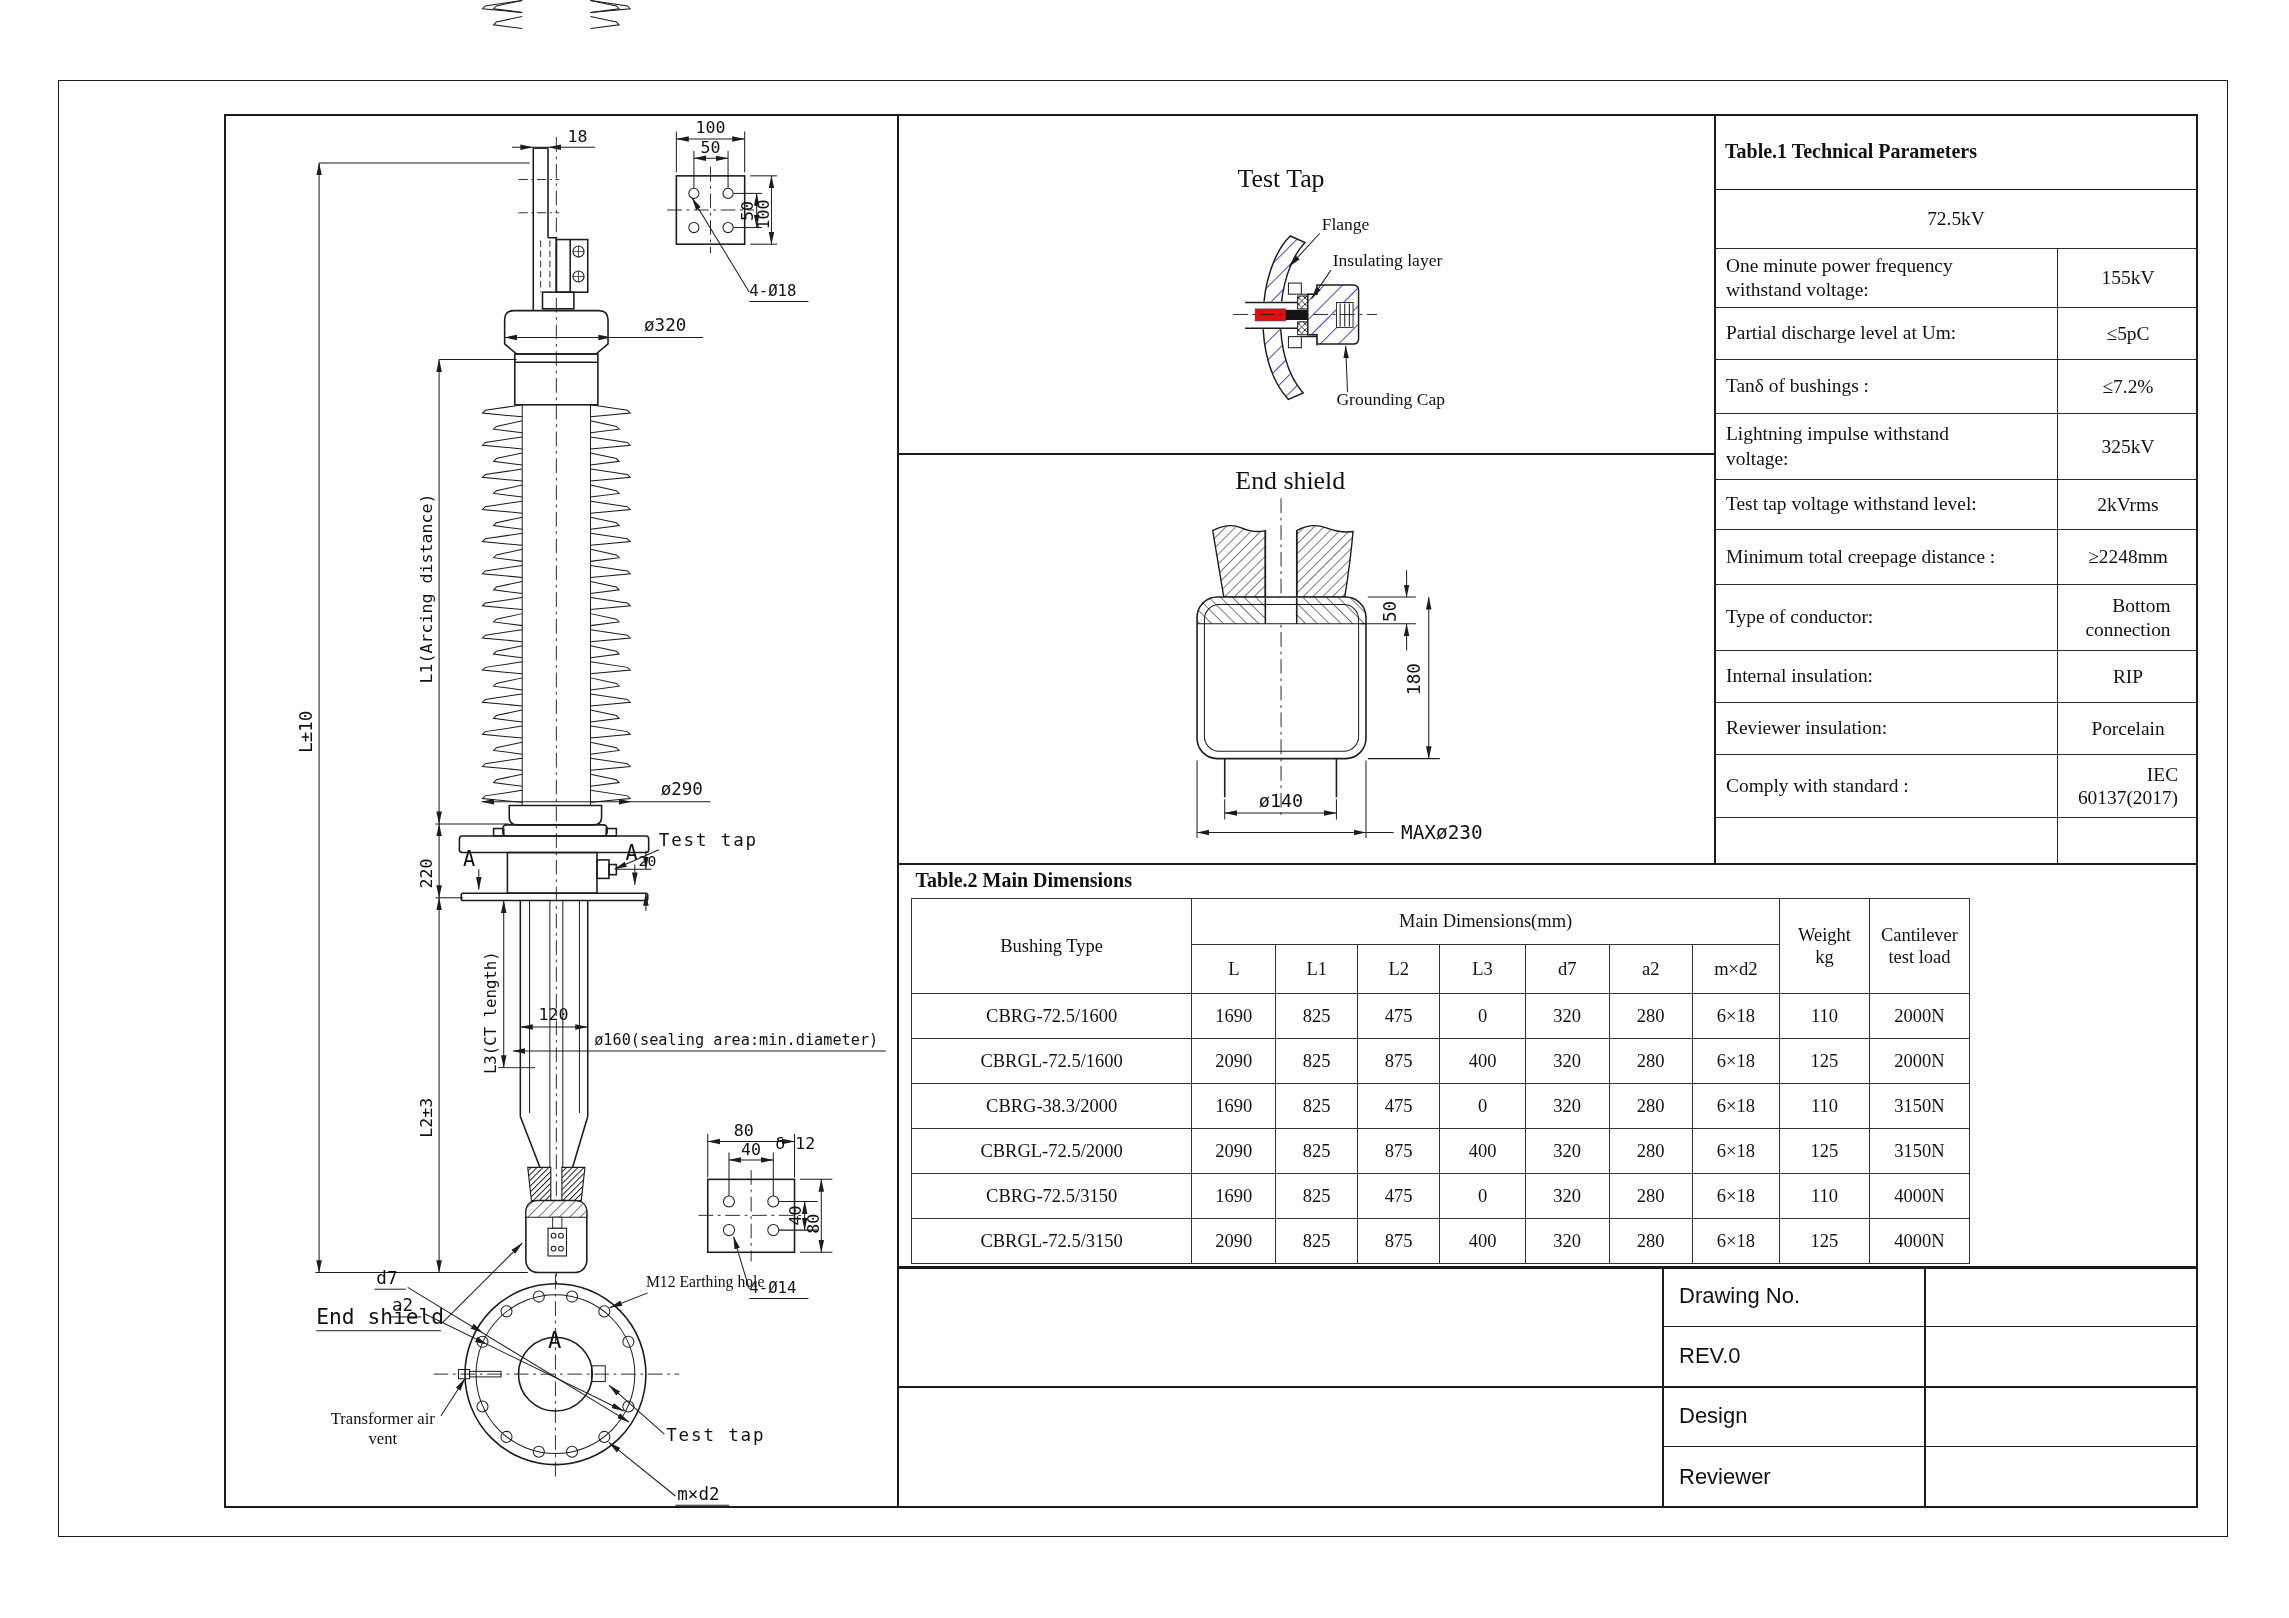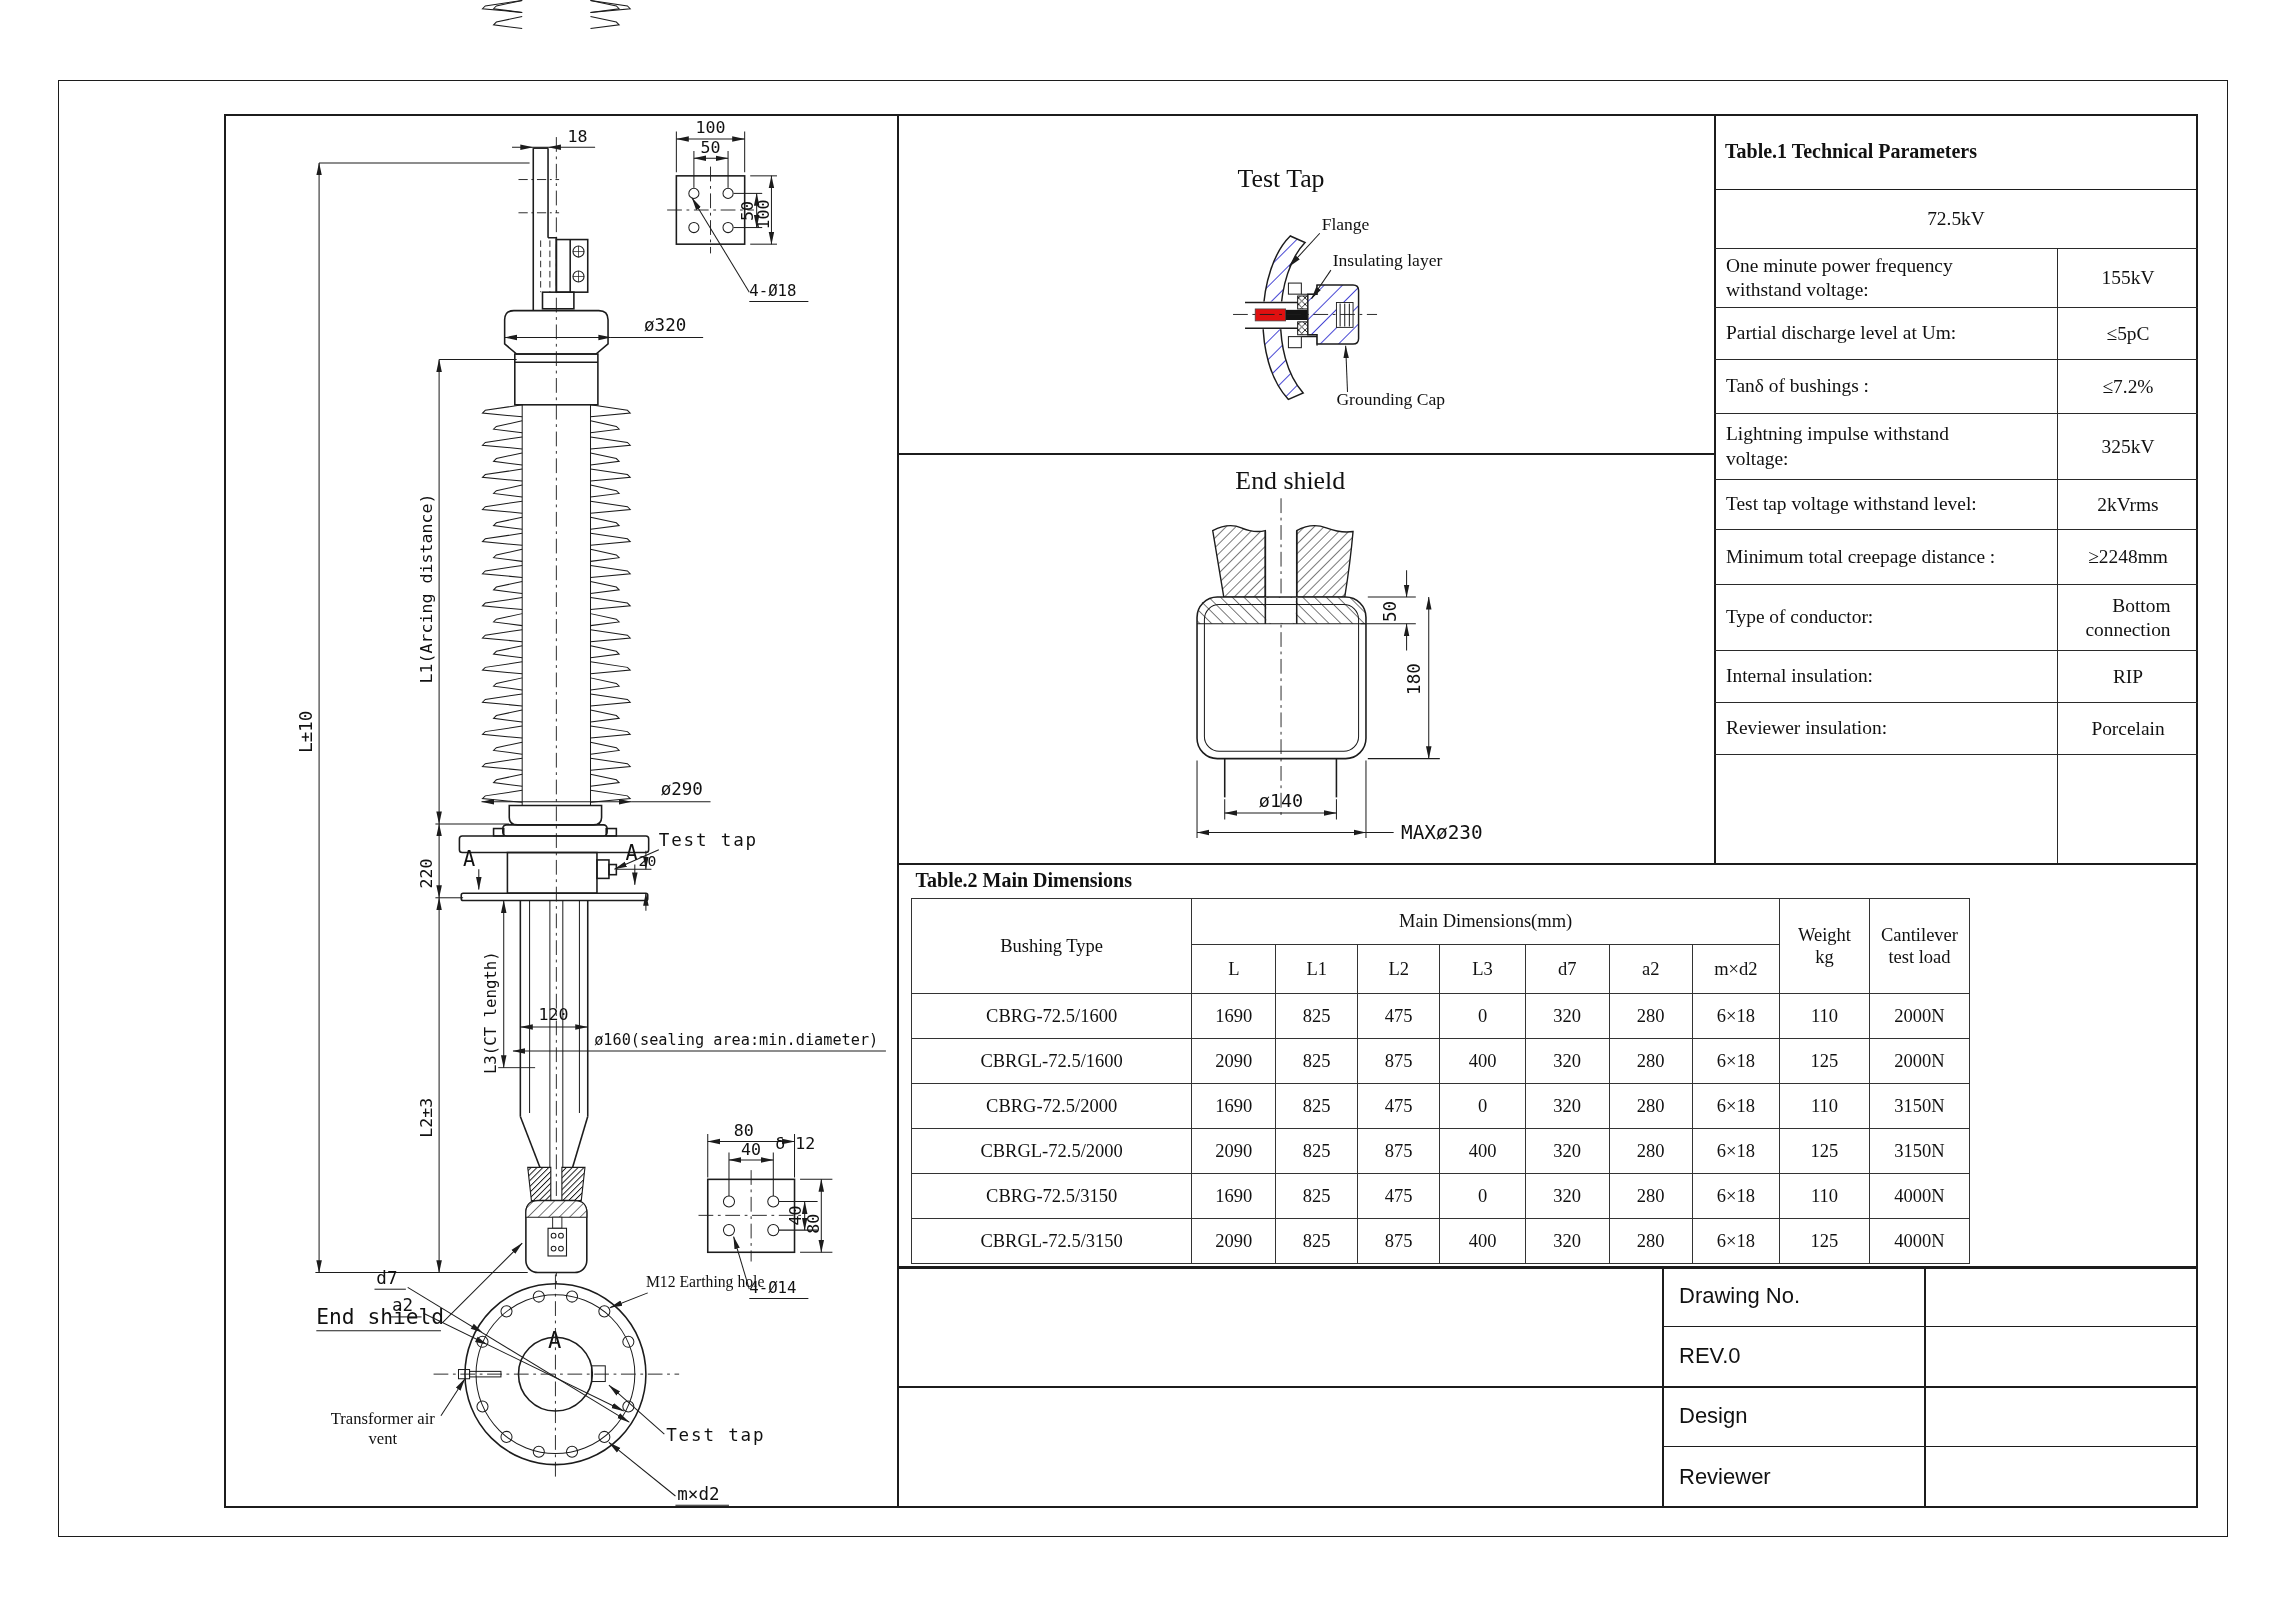--- a/index.html
+++ b/index.html
@@ -83,20 +83,25 @@
 connection</div>
       </div>
     <div class="t1-row" style="height:52px">
         <div class="t1-label">Internal insulation:</div>
         <div class="t1-value">RIP</div>
       </div>
     <div class="t1-row" style="height:52px">
         <div class="t1-label">Reviewer insulation:</div>
         <div class="t1-value">Porcelain</div>
       </div>
+    <div class="t1-row" style="height:63px">
+        <div class="t1-label">Comply with standard :</div>
+        <div class="t1-value">IEC
+60137(2017)</div>
+      </div>
     <div class="t1-row">
         <div class="t1-label"></div>
         <div class="t1-value"></div>
       </div>
   </div>
 
   <div id="table2-section">
     <div id="table2-title">Table.2 Main Dimensions</div>
     <table id="table2">
       <colgroup>
@@ -147,21 +152,21 @@
             <td>825</td>
             <td>875</td>
             <td>400</td>
             <td>320</td>
             <td>280</td>
             <td>6×18</td>
             <td>125</td>
             <td>2000N</td>
       </tr>
       <tr style="height:45px">
-        <td>CBRG-72.5/2000</td>
+        <td>CBRG-38.3/2000</td>
             <td>1690</td>
             <td>825</td>
             <td>475</td>
             <td>0</td>
             <td>320</td>
             <td>280</td>
             <td>6×18</td>
             <td>110</td>
             <td>3150N</td>
       </tr>

